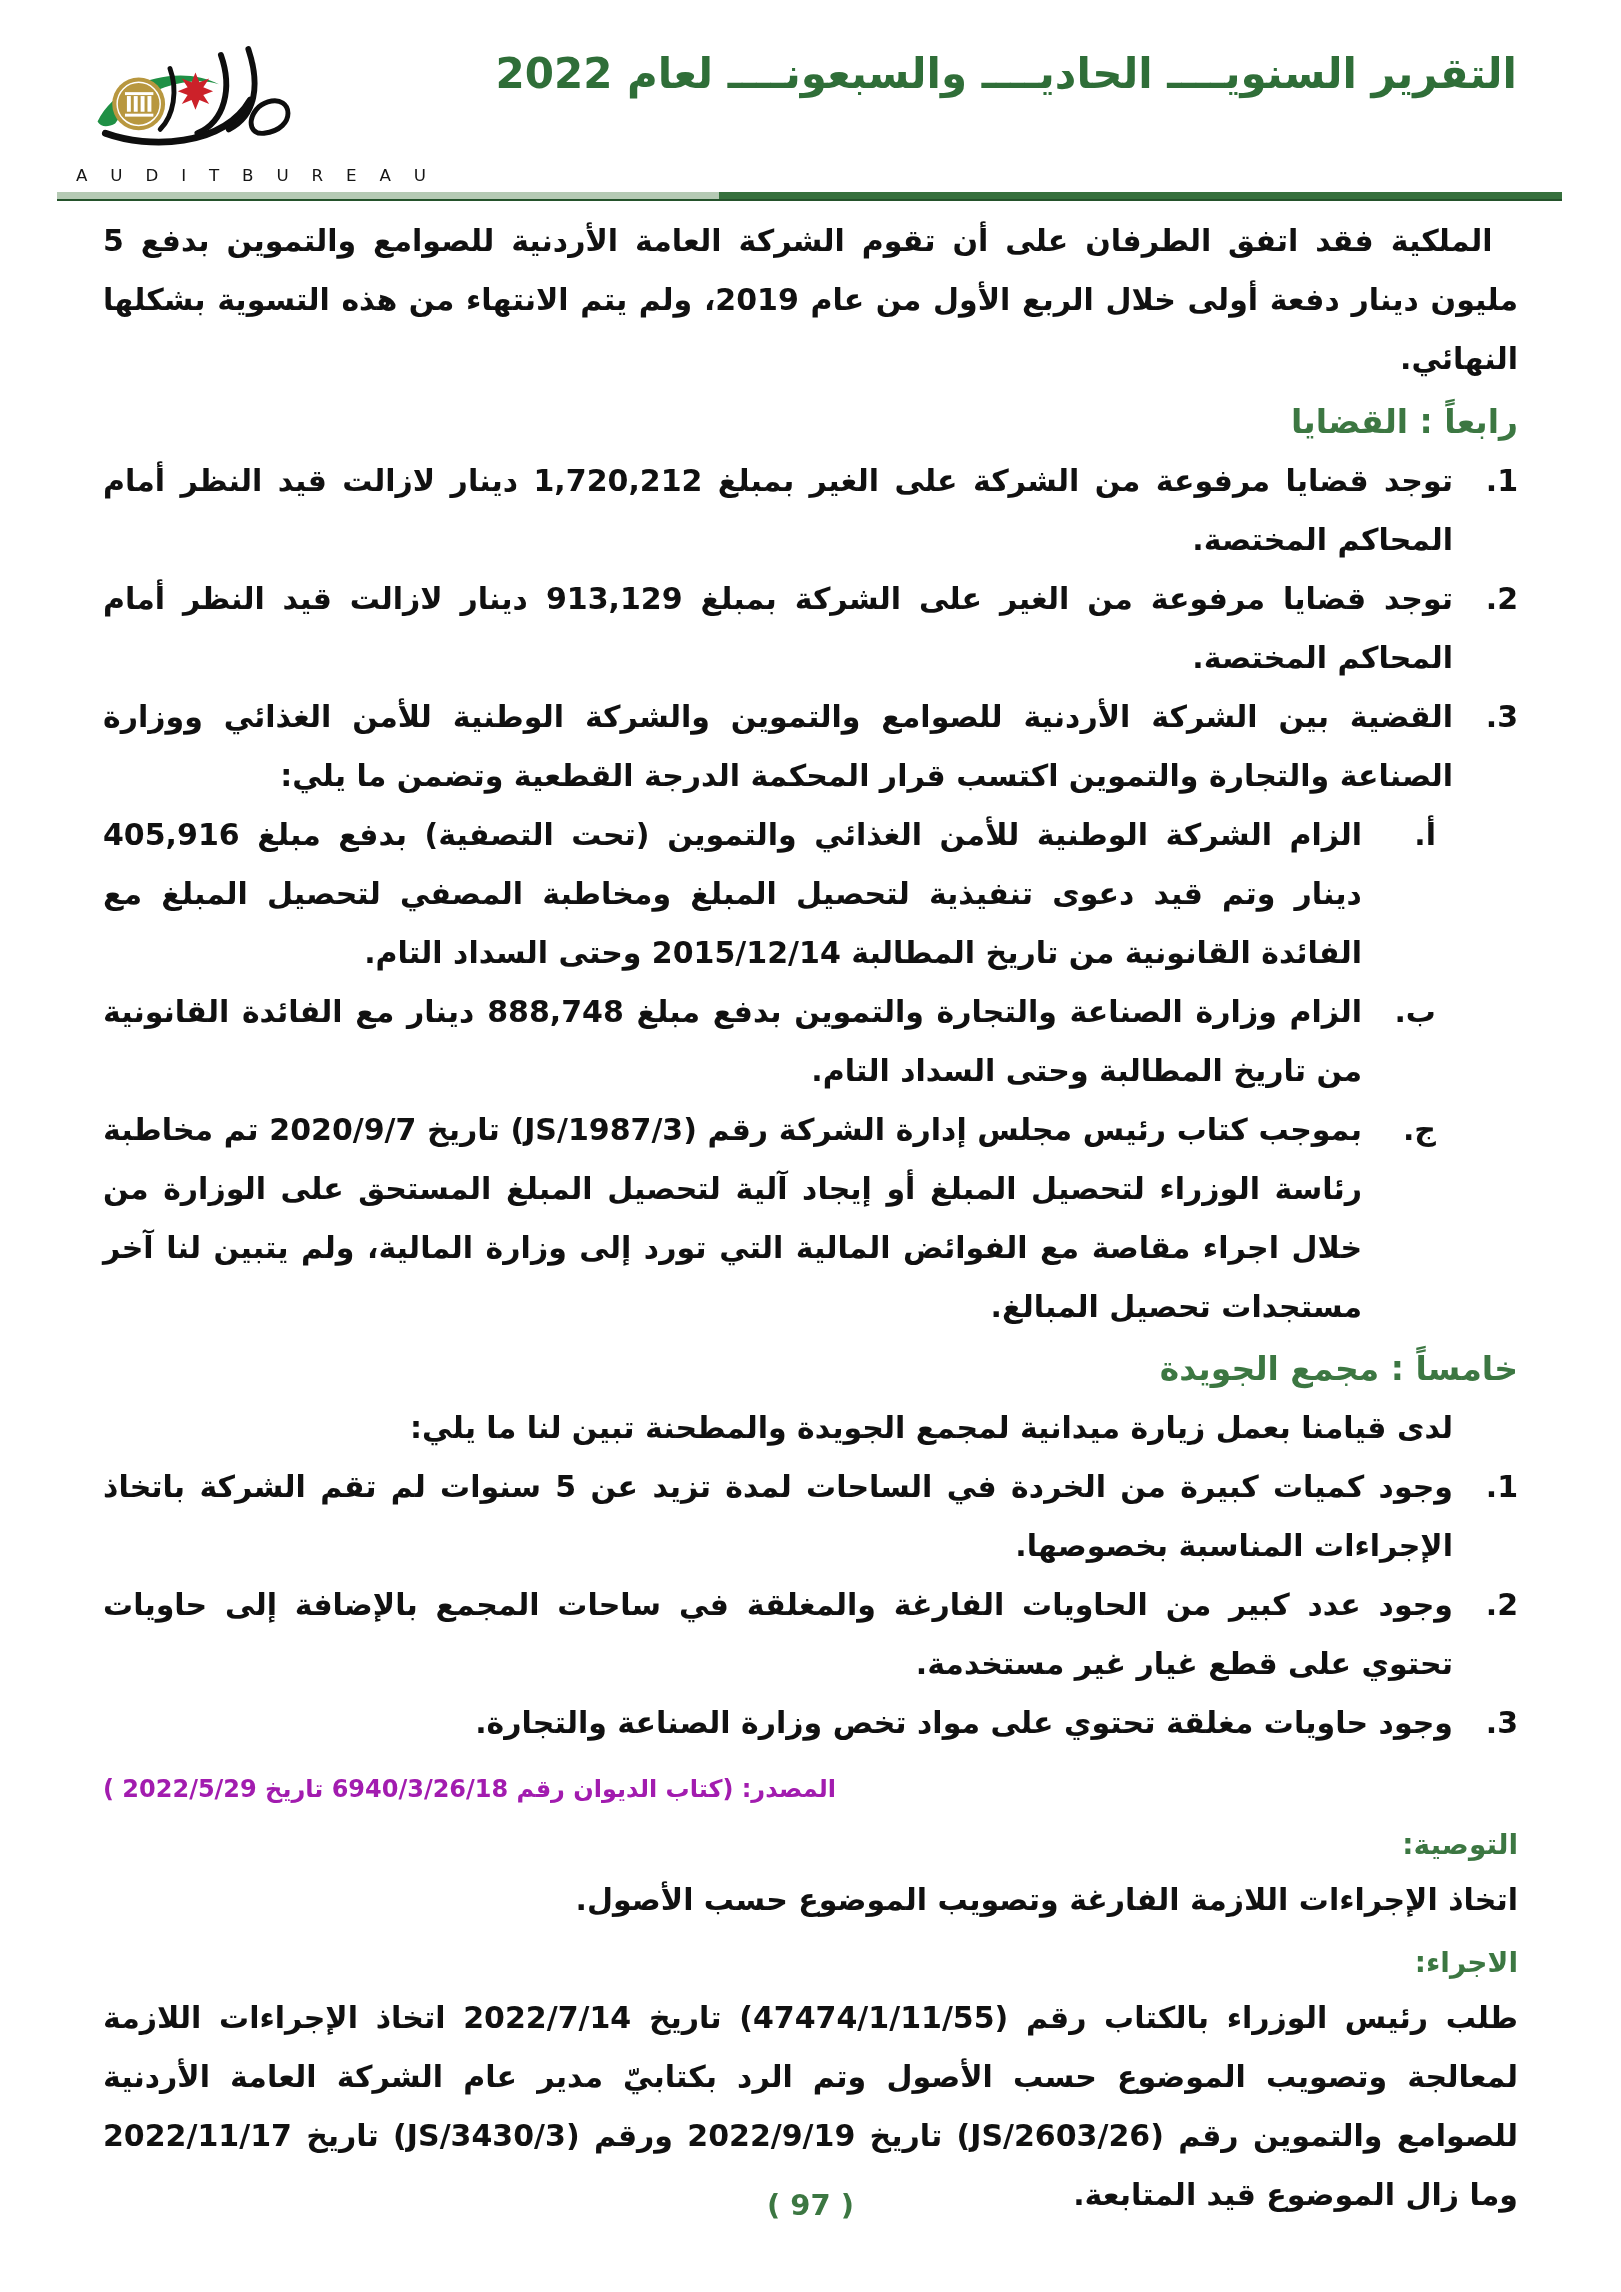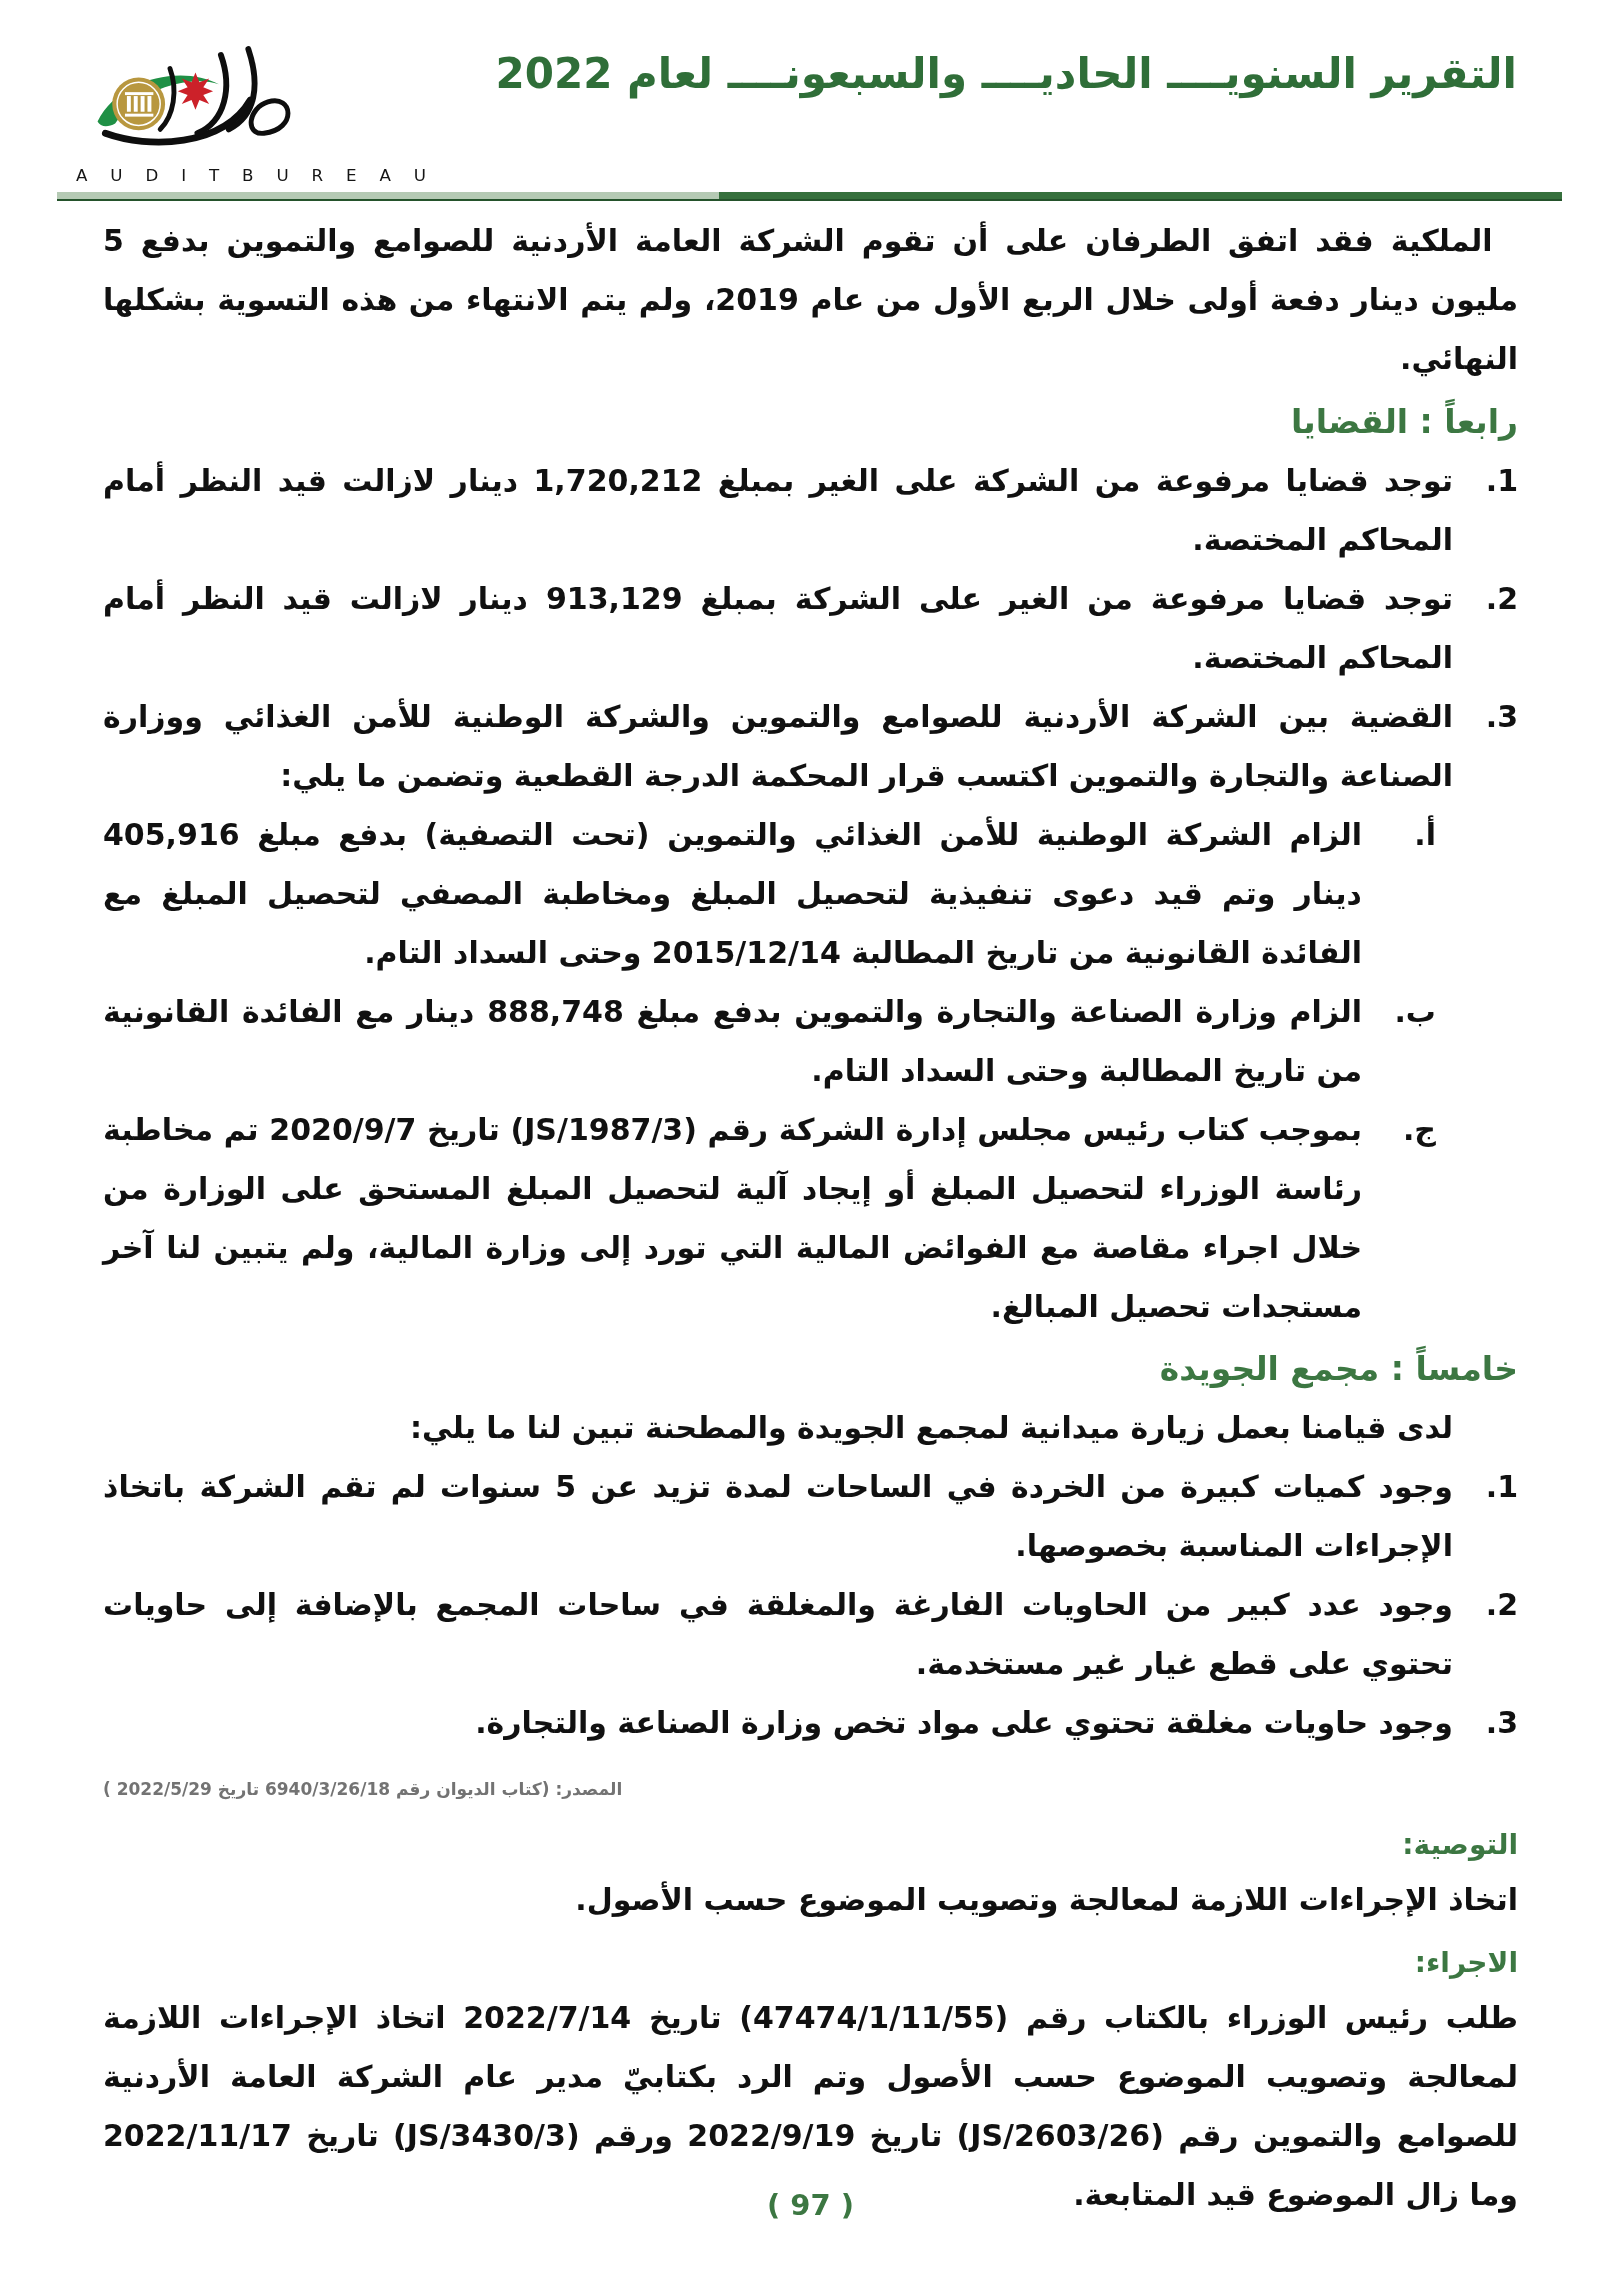--- a/index.html
+++ b/index.html
@@ -40,21 +40,21 @@
     font-size:28px;font-weight:bold;color:#3c7742;line-height:47px;
     margin:9.8px 0 2px 0;text-align:right;
   }
   .list{margin:0;}
   .li{display:flex;}
   .li .num{flex:0 0 65px;text-align:right;}
   .li .li-text{flex:1 1 auto;}
   .sub .li{margin-right:82px;}
   .sub .li .num{flex:0 0 74px;}
   .source-note{
-    font-size:17px;font-weight:bold;color:#737373;line-height:43px;
+    font-size:24px;font-weight:bold;color:#a21caf;line-height:43px;
     margin:15.7px 0 5.9px 0;text-align:left;direction:rtl;
   }
   .plain{margin:0;}
   
   .page-number{
     position:absolute;left:0;right:0;top:2164px;
     text-align:center;font-size:29px;font-weight:bold;color:#3c7742;margin-top:24px;
   }
 </style>
 </head>
@@ -147,21 +147,21 @@
     </div>
     <div class="li">
       <span class="num">3.</span>
       <div class="li-text">وجود حاويات مغلقة تحتوي على مواد تخص وزارة الصناعة والتجارة.</div>
     </div>
   </div>
 
   <div class="source-note">المصدر: (كتاب الديوان رقم 6940/3/26/18 تاريخ 2022/5/29 )</div>
 
   <div class="h-small">التوصية:</div>
-  <p class="bodytext plain">اتخاذ الإجراءات اللازمة لمعالجة وتصويب الموضوع حسب الأصول.</p>
+  <p class="bodytext plain">اتخاذ الإجراءات اللازمة الفارغة وتصويب الموضوع حسب الأصول.</p>
 
   <div class="h-small">الاجراء:</div>
   <p class="bodytext plain">طلب رئيس الوزراء بالكتاب رقم (47474/1/11/55) تاريخ 2022/7/14 اتخاذ الإجراءات اللازمة لمعالجة وتصويب الموضوع حسب الأصول وتم الرد بكتابيّ مدير عام الشركة العامة الأردنية للصوامع والتموين رقم (2603/26/JS) تاريخ 2022/9/19 ورقم (3430/3/JS) تاريخ 2022/11/17 وما زال الموضوع قيد المتابعة.</p>
 
 </div>
 
 <div class="page-number">( 97 )</div>
 
 
 </body></html>

